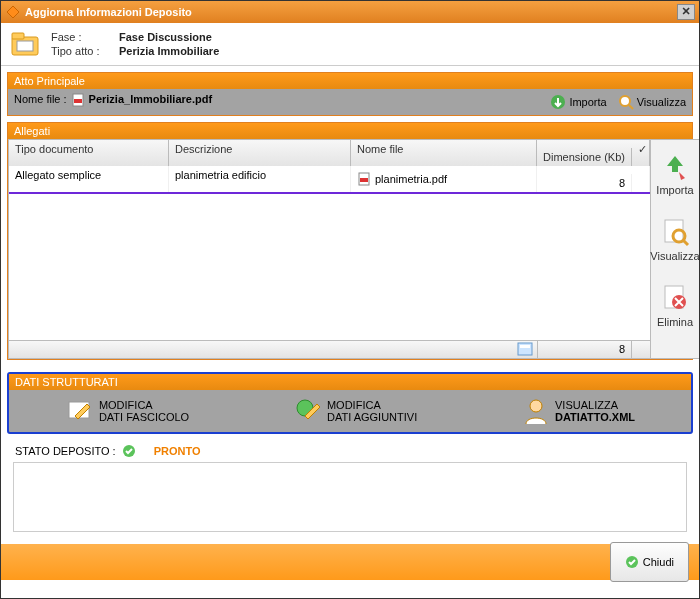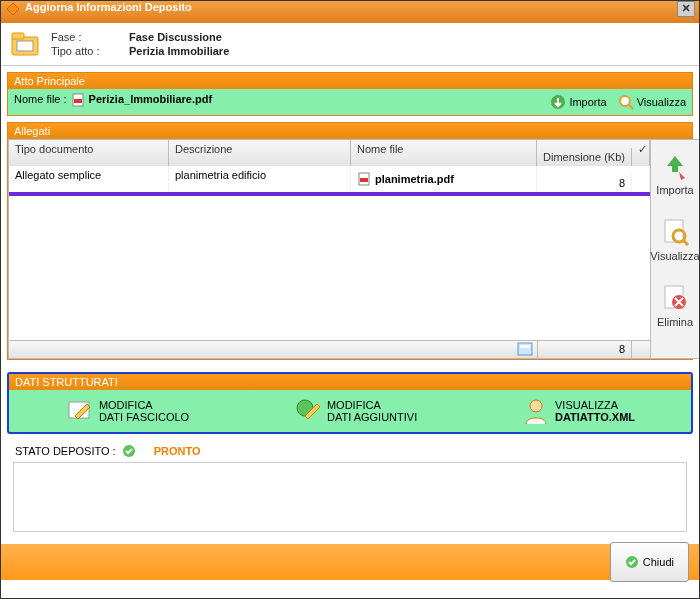--- a/index.html
+++ b/index.html
@@ -1,49 +1,49 @@
 <!DOCTYPE html>
 <html><head>
 <meta charset="utf-8">
 <style>
 *{box-sizing:border-box;margin:0;padding:0;font-family:Tahoma,Arial,sans-serif;font-size:11px;}
 body{background:#fff;width:700px;height:599px;overflow:hidden;border:1px solid #333;}
-.titlebar{height:22px;background:linear-gradient(#f5a040,#e08020);display:flex;align-items:flex-start;padding:0 4px;color:#fff;font-weight:bold;}
+.titlebar{height:22px;background:linear-gradient(#f5a040,#e08020);display:flex;align-items:center;padding:0 4px;color:#fff;font-weight:bold;}
 .titlebar .tx{margin-left:4px;}
 .titlebar .close{margin-left:auto;width:18px;height:16px;background:#d0d0d0;border:1px solid #888;color:#333;text-align:center;line-height:13px;font-weight:bold;cursor:pointer;}
 .header{display:flex;padding:4px 8px;background:#fff;border-bottom:1px solid #ccc;}
 .header .icon{width:34px;height:34px;margin-right:8px;}
 .header .rows{display:flex;flex-direction:column;justify-content:center;gap:2px;}
 .header .row{display:flex;}
-.header .lbl{width:78px;color:#333;}
+.header .lbl{width:68px;color:#333;}
 .header .val{font-weight:bold;color:#222;}
 .content{padding:6px;}
-.panel{border:1px solid #e08020;margin-bottom:6px;background:#86efac;}
+.panel{border:1px solid #e08020;margin-bottom:6px;background:#a3a3a3;}
 .panelhead{background:linear-gradient(#ff9a1a,#e88a10);color:#fff;padding:2px 6px;font-size:11px;}
 .panelbody{padding:4px 6px;}
 .filerow{display:flex;align-items:flex-start;}
 .filerow .lbl{margin-right:4px;}
 .filerow .pdf-icon{width:14px;height:14px;margin-right:4px;}
 .filerow .fname{font-weight:bold;}
 .filerow .spacer{flex:1;}
 .linkbtn{display:inline-flex;align-items:center;margin-left:10px;cursor:pointer;}
 .linkbtn .ic{width:18px;height:18px;margin-right:2px;}
 .grid-area{display:flex;height:220px;}
 .gridwrap{flex:1;display:flex;flex-direction:column;border:1px solid #bbb;border-top:none;}
 .gridhead{display:flex;background:linear-gradient(#f7f7f7,#e4e4e4);border-top:1px solid #bbb;}
 .gridhead div{padding:3px 6px;border-right:1px solid #bbb;color:#333;}
 .col-td{width:160px;}
 .col-de{width:182px;}
 .col-nf{width:186px;}
 .col-dm{width:95px;text-align:left;margin-top:8px;}
 .col-ck{width:18px;text-align:center;}
 .gridbody{flex:1;background:#fff;overflow:auto;}
-.gridrow{display:flex;border-bottom:4px solid #6d28d9;}
+.gridrow{display:flex;border-bottom:2px solid #6d28d9;}
 .gridrow div{padding:3px 6px;border-right:1px solid #f0f0f0;}
-.cell-nf{display:flex;align-items:center;font-weight:bold;}
+.cell-nf{display:flex;align-items:center;}
 .cell-nf .pdf-icon{width:14px;height:14px;margin-right:4px;}
 .cell-dm{text-align:right;}
 .gridfoot{display:flex;background:linear-gradient(#f7f7f7,#e4e4e4);border-top:1px solid #bbb;height:18px;}
 .gridfoot .calc{width:16px;height:14px;margin:1px 4px 1px auto;}
 .gridfoot .count{width:95px;text-align:right;padding:2px 6px;border-left:1px solid #bbb;border-right:1px solid #bbb;}
 .gridfoot .ckpad{width:18px;}
 .sidebtns{width:55px;background:#f2f2f2;border:1px solid #bbb;border-left:none;display:flex;flex-direction:column;align-items:center;padding-top:6px;gap:12px;}
 .sidebtn{display:flex;flex-direction:column;align-items:center;cursor:pointer;width:48px;padding:4px 0;}
 .sidebtn .ic{width:32px;height:32px;}
 .sidebtn .tx{margin-top:2px;color:#333;}

